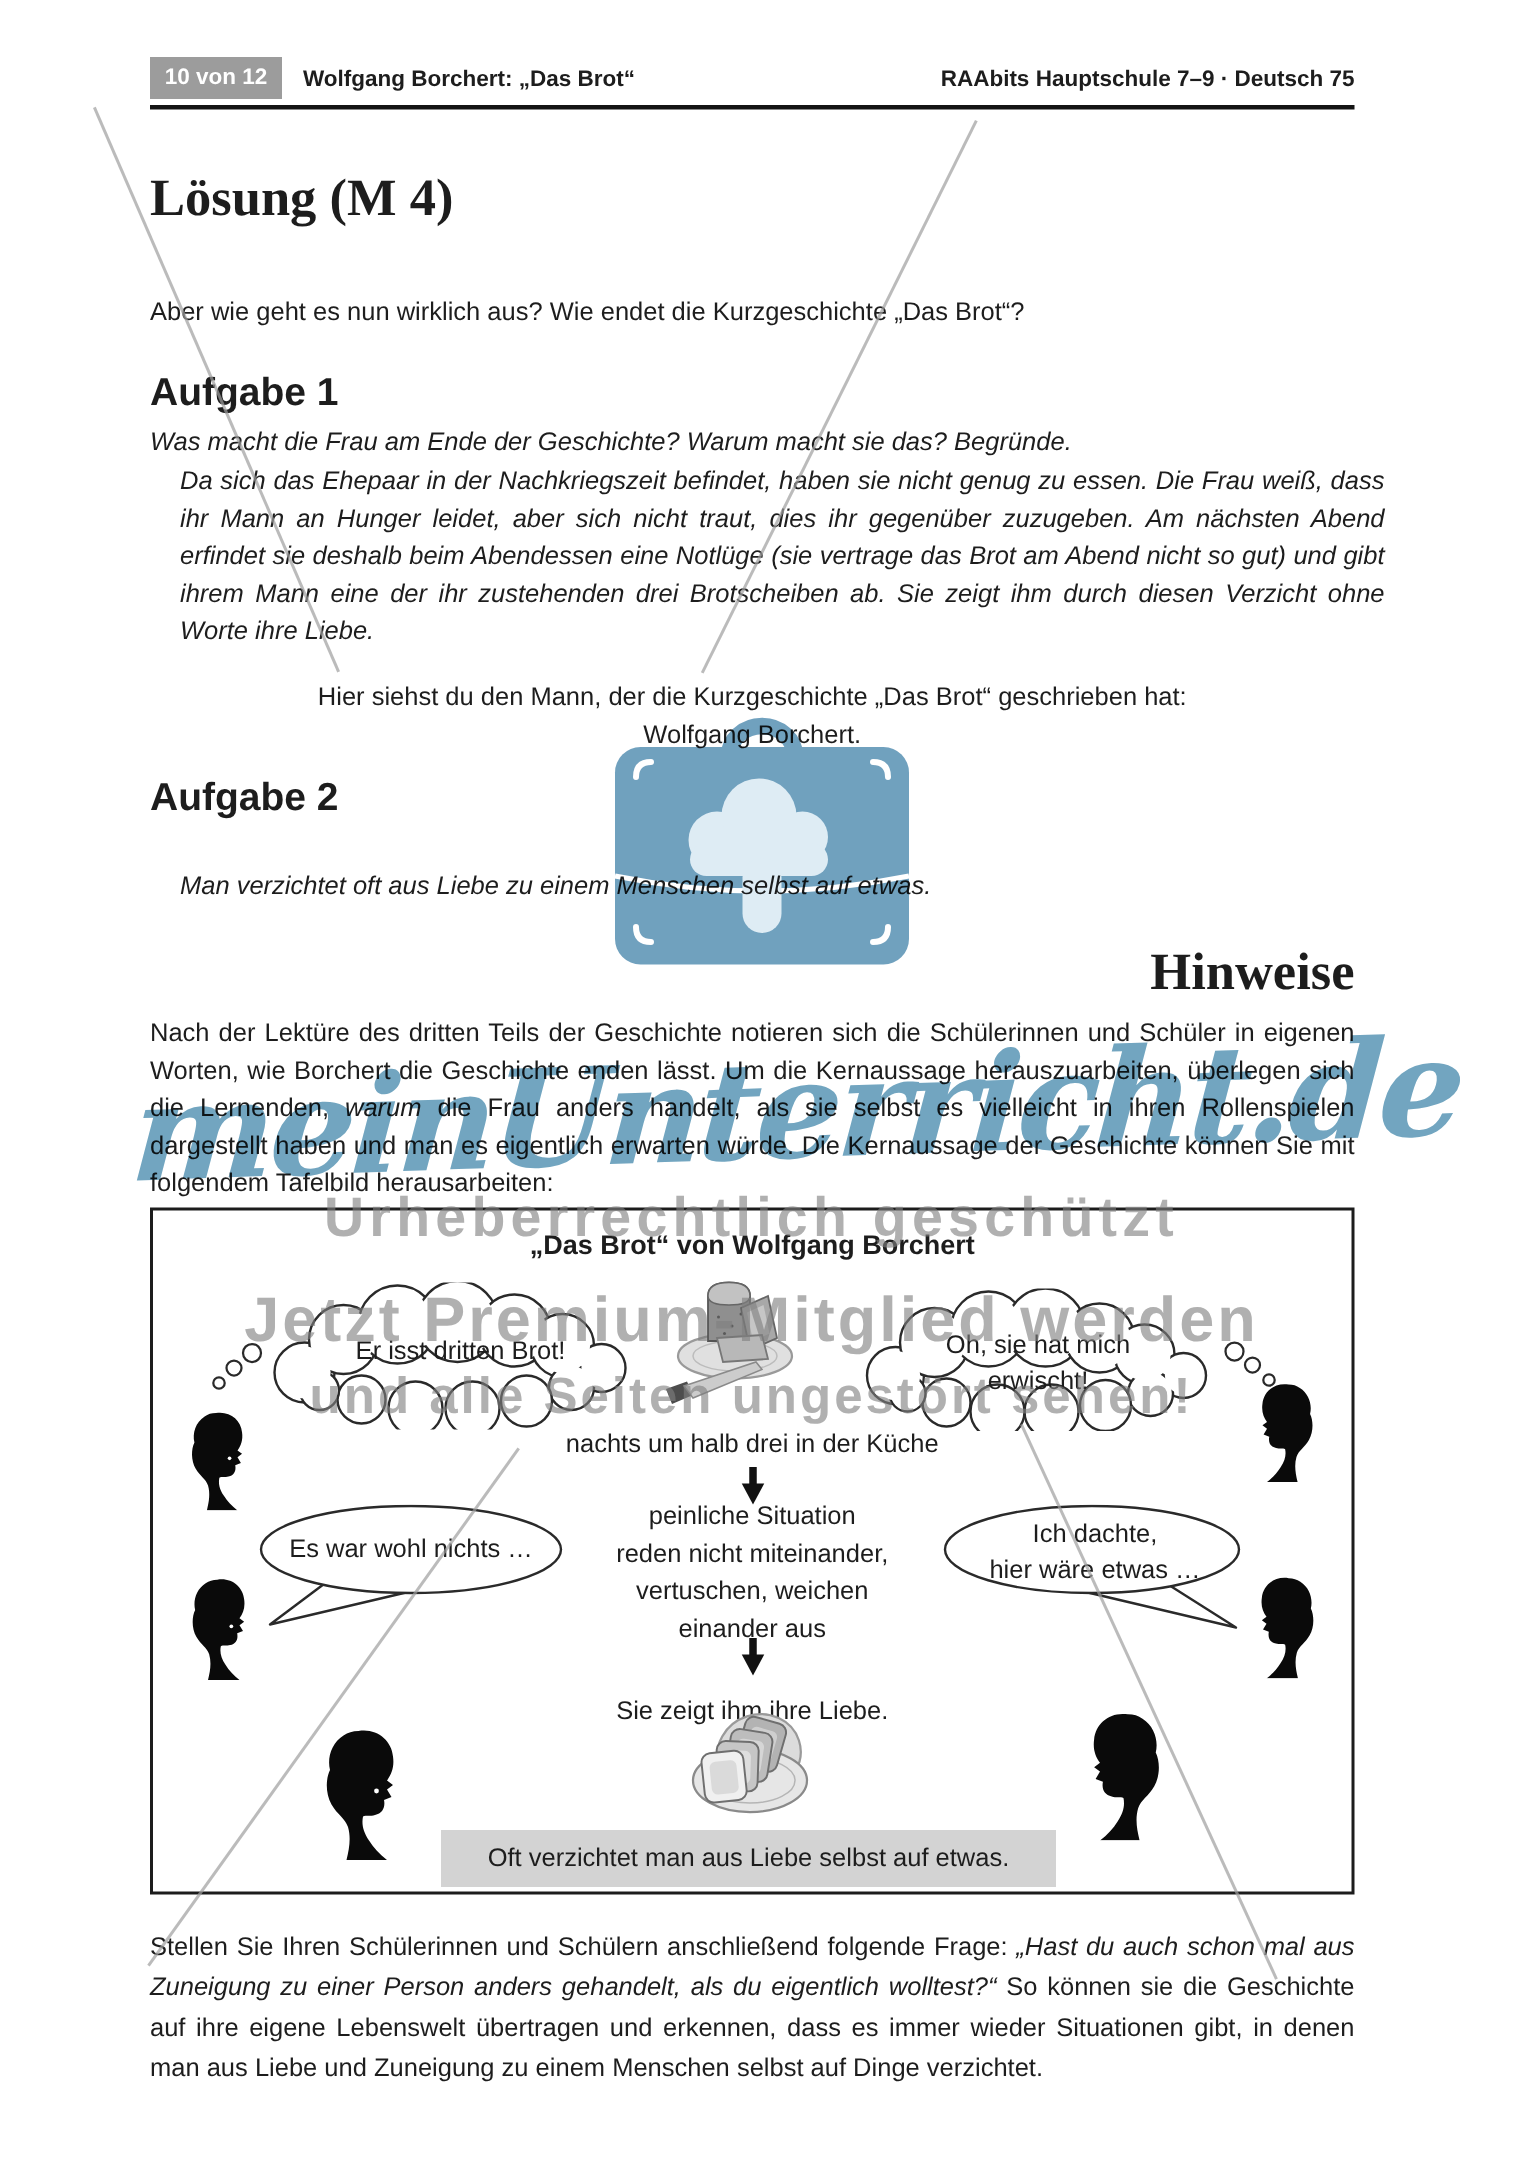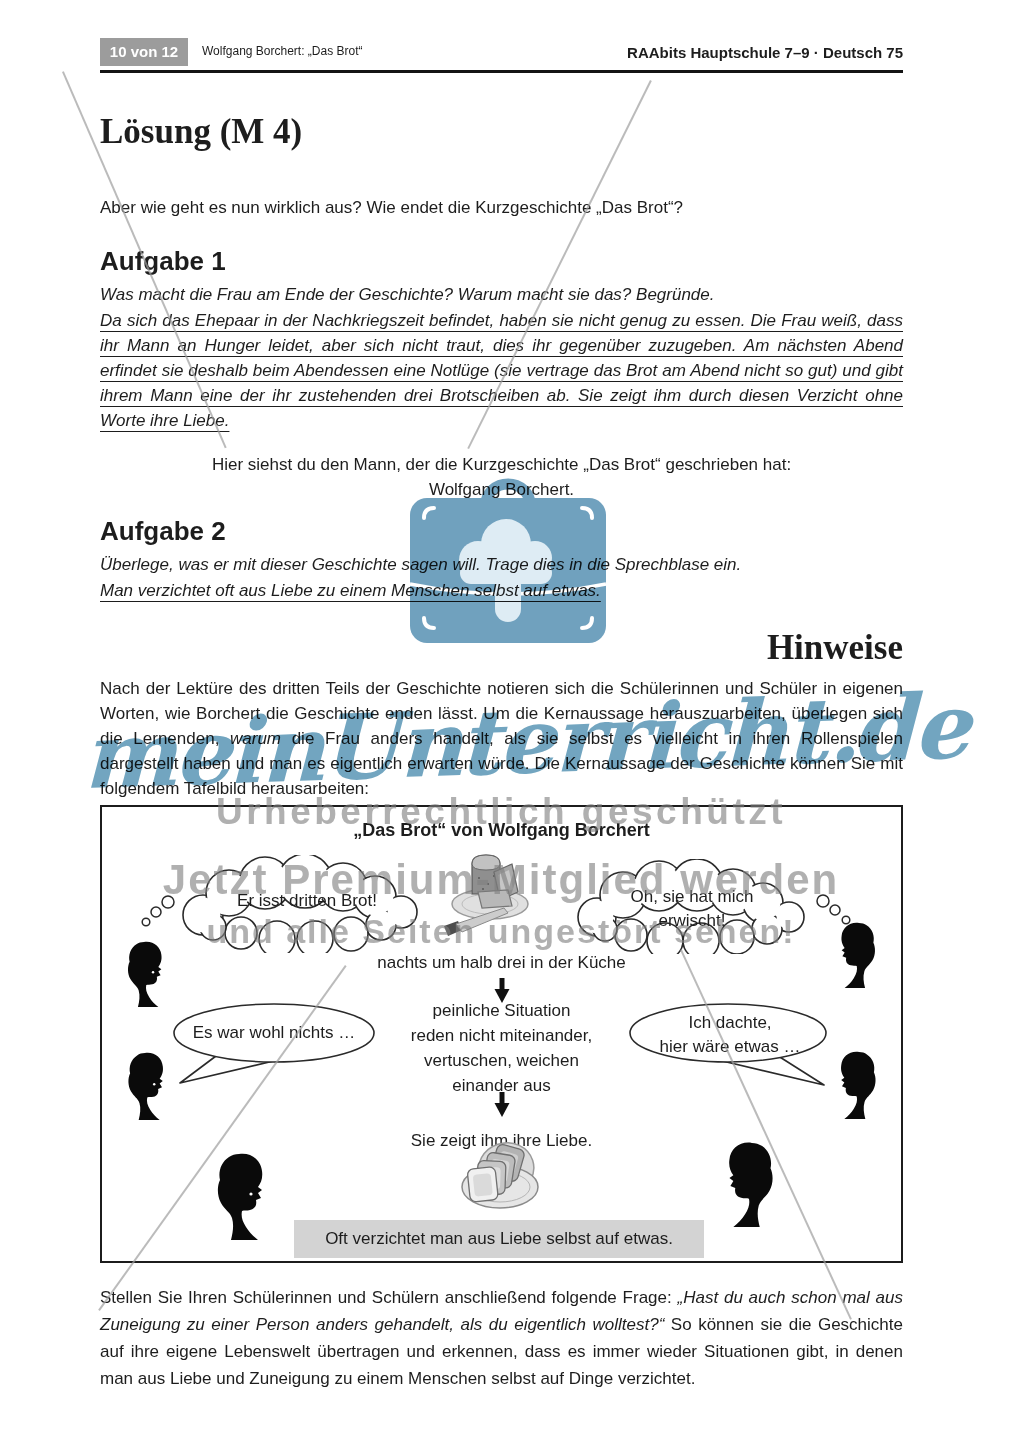--- a/index.html
+++ b/index.html
@@ -1,31 +1,31 @@
 <!DOCTYPE html>
 <html><head>
 <meta charset="utf-8">
 <style>
   html,body{margin:0;padding:0;background:#ffffff;}
   .page{position:relative;width:1024px;height:1448px;background:#fff;overflow:hidden;
         font-family:"Liberation Sans",sans-serif;color:#1d1d1d;}
   
   .hdr-badge{position:absolute;left:100px;top:38px;width:88px;height:28px;background:#9c9c9c;
              color:#fff;font-weight:bold;font-size:15px;text-align:center;line-height:28px;}
-  .hdr-title{position:absolute;left:202px;top:44px;font-weight:normal;font-size:12px;}
+  .hdr-title{position:absolute;left:202px;top:44px;font-weight:bold;font-size:15px;}
   .hdr-series{position:absolute;right:121px;top:44px;font-weight:bold;font-size:15px;}
   .hdr-rule{position:absolute;left:100px;top:70px;width:803px;height:3px;background:#141414;}
   
   .col{position:absolute;left:100px;width:803px;}
   .h1{font-weight:bold;font-size:35px;font-family:Liberation Serif, serif;}
   .h2{font-weight:bold;font-size:26px;}
   .para{font-size:17px;line-height:25px;margin:0;}
   .just{text-align:justify;}
   .ital{font-style:italic;}
-  .under{text-decoration:underline;text-decoration-thickness:1.3px;text-underline-offset:4.5px;}
+  .under{text-decoration-thickness:1.3px;text-underline-offset:4.5px;margin-left:20px;}
   .center{text-align:center;}
   
   .tafelbild{position:absolute;left:100px;top:805px;width:803px;height:458px;border:2px solid #1c1c1c;
              box-sizing:border-box;background:transparent;}
   .tb-abs{position:absolute;}
   .tb-center{left:0;right:0;text-align:center;}
   .tb-title{font-weight:bold;font-size:18px;}
   .tb-text{font-size:17px;}
   .slab{background:#d3d3d3;text-align:center;font-size:17px;}
   
@@ -75,21 +75,20 @@
   <p class="col para" style="top:195px;">Aber wie geht es nun wirklich aus? Wie endet die Kurzgeschichte „Das Brot“?</p>
 
   <div class="col h2" style="top:246px;">Aufgabe 1</div>
   <p class="col para ital" style="top:282px;">Was macht die Frau am Ende der Geschichte? Warum macht sie das? Begründe.</p>
   <p class="col para just ital under" style="top:308px;">Da sich das Ehepaar in der Nachkriegszeit befindet, haben sie nicht genug zu essen. Die Frau weiß, dass ihr Mann an Hunger leidet, aber sich nicht traut, dies ihr gegenüber zuzugeben. Am nächsten Abend erfindet sie deshalb beim Abendessen eine Notlüge (sie vertrage das Brot am Abend nicht so gut) und gibt ihrem Mann eine der ihr zustehenden drei Brotscheiben ab. Sie zeigt ihm durch diesen Verzicht ohne Worte ihre Liebe.</p>
 
   <p class="col para center" style="top:452px;">Hier siehst du den Mann, der die Kurzgeschichte „Das Brot“ geschrieben hat:</p>
   <p class="col para center" style="top:477px;">Wolfgang Borchert.</p>
 
   <div class="col h2" style="top:516px;">Aufgabe 2</div>
-  <p class="col para ital" style="top:552px;">Überlege, was er mit dieser Geschichte sagen will. Trage dies in die Sprechblase ein.</p>
   <p class="col para ital under" style="top:578px;">Man verzichtet oft aus Liebe zu einem Menschen selbst auf etwas.</p>
 
   <div class="col h1" style="top:628px;text-align:right;">Hinweise</div>
   <p class="col para just" style="top:676px;"><span>Nach der Lektüre des dritten Teils der Geschichte notieren sich die Schülerinnen und Schüler in eigenen Worten, wie Borchert die Geschichte enden lässt. Um die Kernaussage herauszuarbeiten, überlegen sich die Lernenden, </span><em>warum</em><span> die Frau anders handelt, als sie selbst es vielleicht in ihren Rollenspielen dargestellt haben und man es eigentlich erwarten würde. Die Kernaussage der Geschichte können Sie mit folgendem Tafelbild herausarbeiten:</span></p>
 
   <div class="tafelbild">
     <div class="tb-abs tb-center tb-title" style="top:13px;">„Das Brot“ von Wolfgang Borchert</div>
 
     <svg class="tb-abs" style="left:65px;top:48px;" width="268" height="98" viewBox="0 0 268 98">
       <g fill="#ffffff" stroke="#2a2a2a" stroke-width="1.6">

